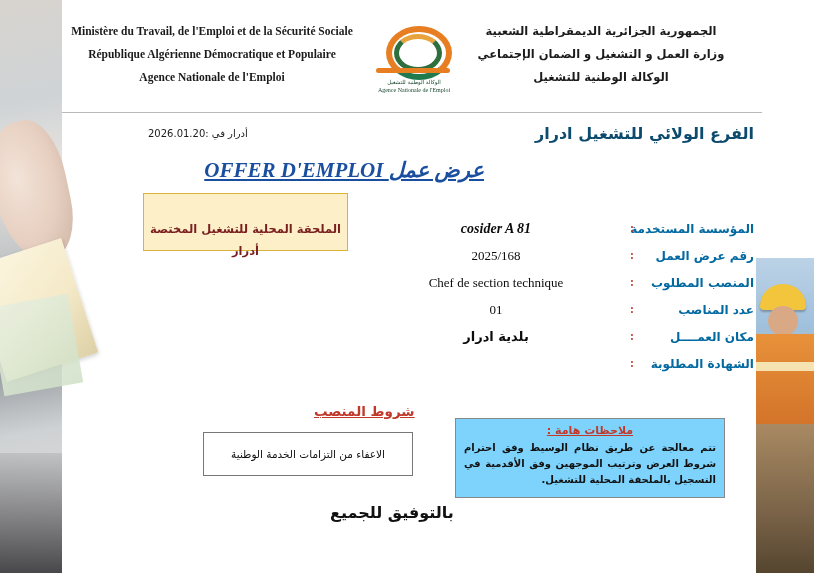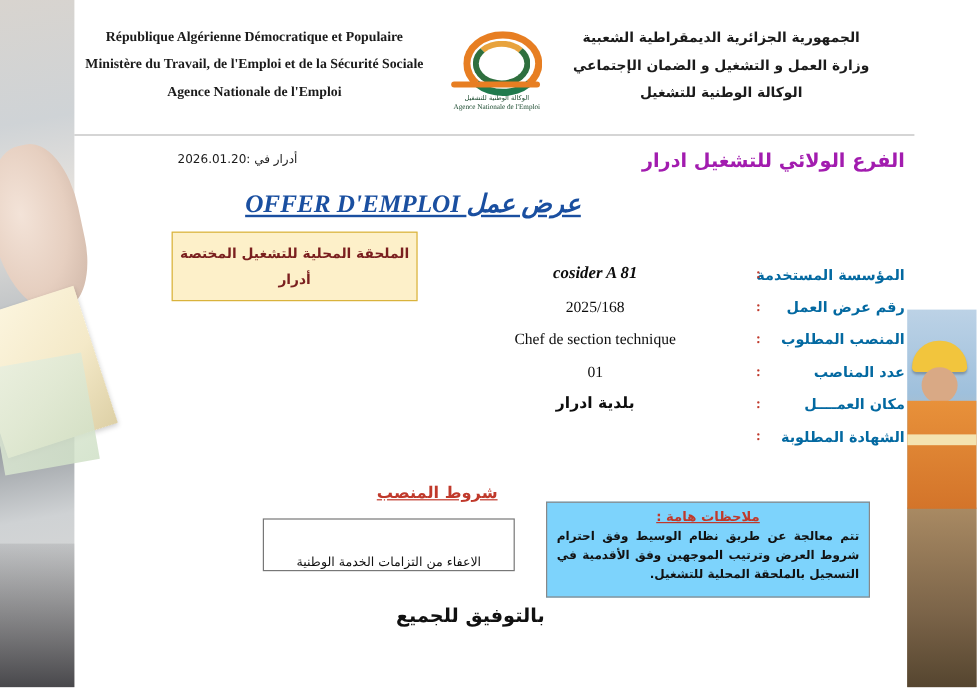--- a/index.html
+++ b/index.html
@@ -221,21 +221,21 @@
   }
 
   
   .branch-title {
     position: absolute;
     right: 60px; top: 124px;
     direction: rtl;
     font-family: "DejaVu Sans", sans-serif;
     font-size: 16px;
     font-weight: bold;
-    color: #a21caf;
+    color: #0c4a6e;
     text-align: right;
   }
   .date-line {
     position: absolute;
     left: 148px; top: 128px;
     direction: rtl;
     font-family: "DejaVu Sans", sans-serif;
     font-size: 10px;
     color: #1b1b1b;
   }
@@ -257,21 +257,21 @@
     left: 143px; top: 193px;
     width: 205px; height: 58px;
     background: #fdf0c9;
     border: 1.5px solid #d9b33c;
     direction: rtl;
     text-align: center;
     font-family: "DejaVu Sans", sans-serif;
     font-size: 11.5px;
     font-weight: bold;
     color: #7a1f1f;
-    padding-top: 6px;
+    padding-top: 24px;
     box-sizing: border-box;
     line-height: 22px;
   }
 
   
   .fields {
     position: absolute;
     right: 60px; top: 215px;
     width: 380px;
     direction: rtl;
@@ -330,29 +330,28 @@
     text-decoration: underline;
   }
   .cond-box {
     position: absolute;
     left: 203px; top: 432px;
     width: 210px; height: 44px;
     border: 1px solid #777777;
     background: #ffffff;
     direction: rtl;
     display: flex;
-    align-items: flex-end;
+    align-items: center;
     justify-content: center;
     text-align: center;
     font-family: "DejaVu Sans", sans-serif;
     font-size: 10.5px;
     color: #111111;
     box-sizing: border-box;
     padding: 0 6px;
-    margin-left: 16px;
   }
 
   
   .notes-box {
     position: absolute;
     left: 455px; top: 418px;
     width: 270px; height: 80px;
     border: 1px solid #888888;
     background: #7dd3fc;
     direction: rtl;
@@ -404,22 +403,22 @@
     <div class="ground"></div>
     <div class="helmet"></div>
     <div class="face"></div>
     <div class="vest"></div>
     <div class="vest-stripe"></div>
   </div>
 
 
   <div class="header">
     <div class="hdr-fr">
+      <div>Ministère du Travail, de l'Emploi et de la Sécurité Sociale</div>
       <div>République Algérienne Démocratique et Populaire</div>
-      <div>Ministère du Travail, de l'Emploi et de la Sécurité Sociale</div>
       <div>Agence Nationale de l'Emploi</div>
     </div>
 
     <div class="logo">
       <div class="mark">
         <div class="ring"></div>
         <div class="ring2"></div>
         <div class="bar"></div>
       </div>
       <div class="cap-ar">الوكالة الوطنية للتشغيل</div>

